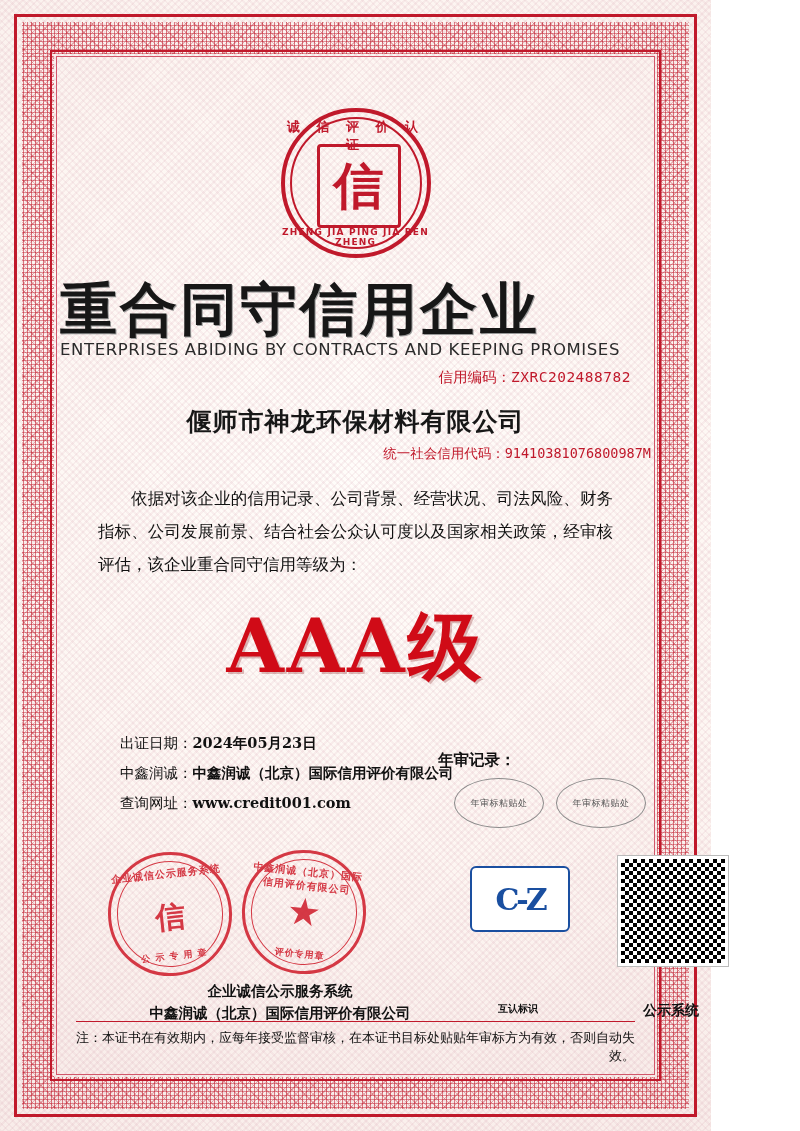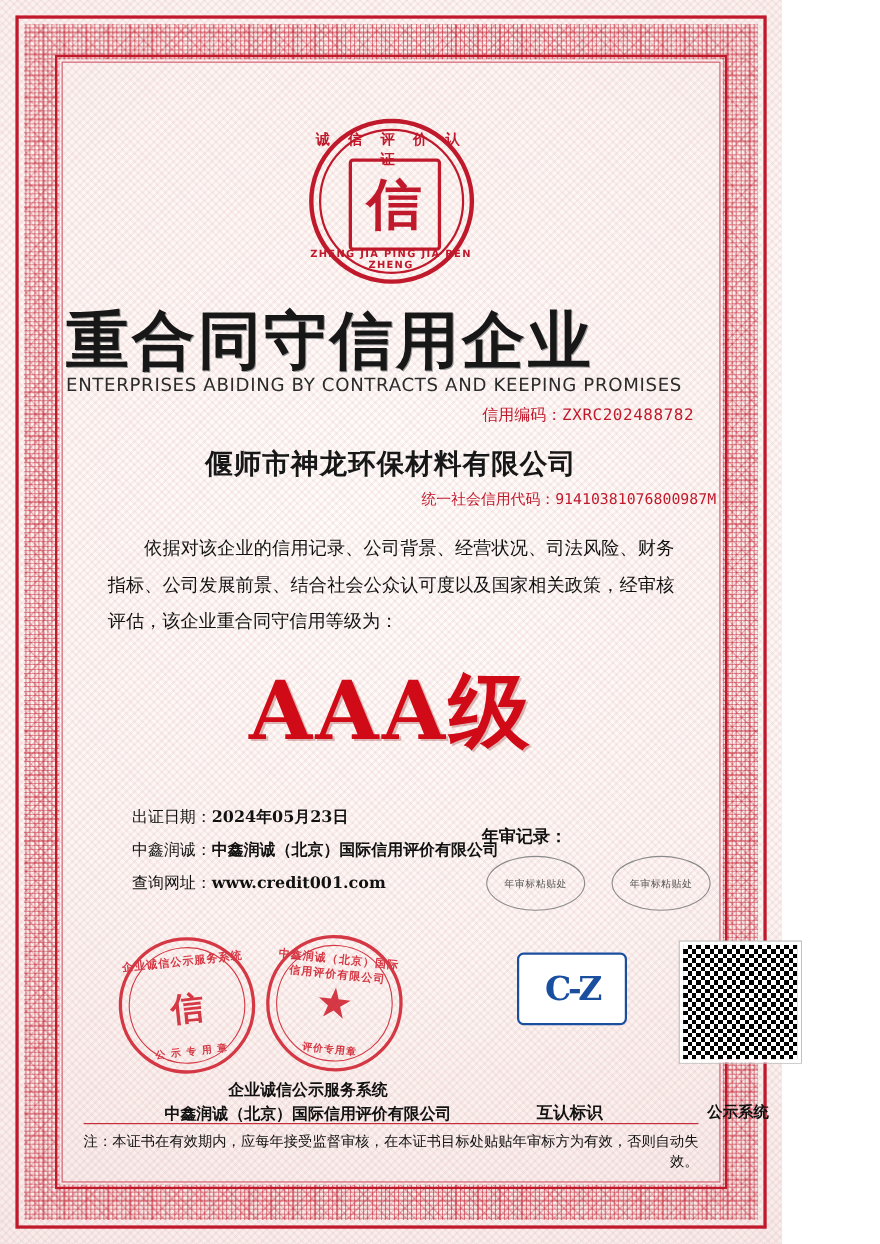--- a/index.html
+++ b/index.html
@@ -131,21 +131,21 @@
   }
   .meta .row span.k{display:inline-block;}
   .meta .row span.v{font-weight:bold;}
   .meta .row.url .v{font-family:"DejaVu Serif","Liberation Serif",serif;}
 
   .annual{
     position:absolute;left:378px;top:690px;
     font-family:Liberation Sans, sans-serif;
     font-size:15.5px;color:#111;font-weight:bold;text-align:center;
   }
-  .annual-circles{position:absolute;left:382px;top:718px;display:flex;gap:24px;}
+  .annual-circles{position:absolute;left:394px;top:718px;display:flex;gap:12px;}
   .annual-circle{
     width:88px;height:48px;border:1px solid #8a8a8a;border-radius:50%;
     display:flex;align-items:center;justify-content:center;
     font-size:9px;color:#555;letter-spacing:0.5px;
   }
 
   
   .seals{position:absolute;left:20px;right:10px;top:790px;height:140px;}
   .seal{
     position:absolute;width:118px;height:118px;border-radius:50%;
@@ -197,21 +197,21 @@
     position:absolute;left:20px;right:10px;top:920px;
     font-family:"DejaVu Serif","Liberation Serif",serif;
     color:#111;
   }
   .cap-left{
     position:absolute;left:40px;top:0;width:320px;text-align:center;
     font-size:14.5px;line-height:1.55;font-weight:bold;
   }
   .cap-mid{
     position:absolute;left:382px;top:22px;width:112px;text-align:center;
-    font-size:15px;font-weight:bold;
+    font-size:10px;font-weight:bold;
   }
   .cap-right{
     position:absolute;left:530px;top:22px;width:122px;text-align:center;
     font-size:14px;font-weight:bold;
   }
 
   .footnote{
     position:absolute;left:16px;right:16px;bottom:6px;
     border-top:1.5px solid #c0192b;
     padding-top:7px;text-align:right;

